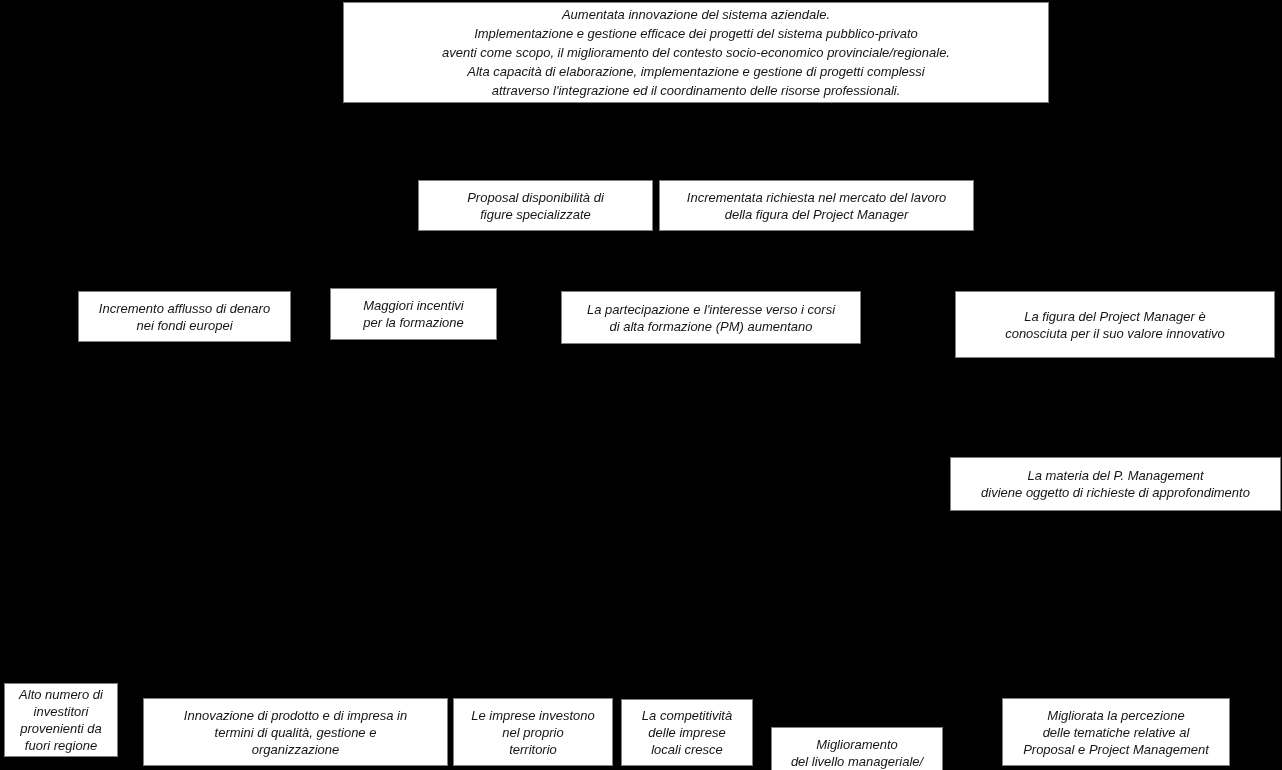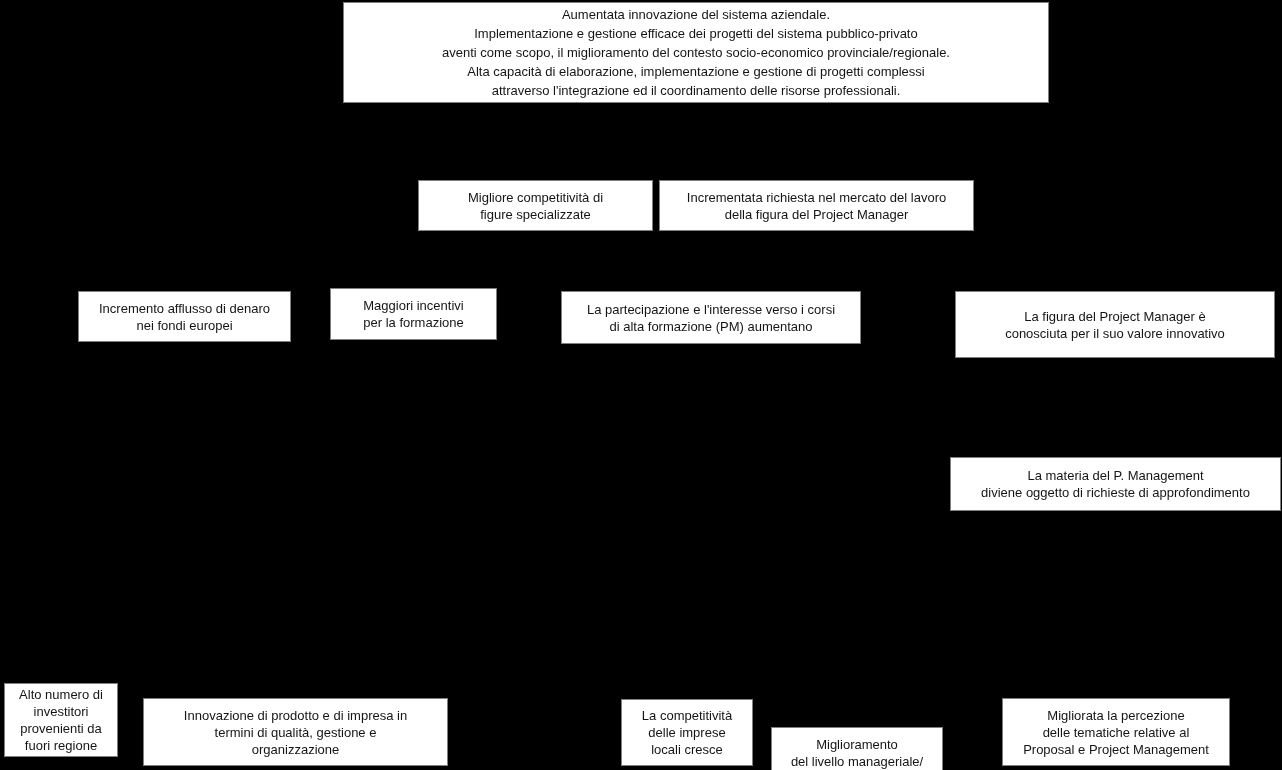--- a/index.html
+++ b/index.html
@@ -22,20 +22,21 @@
     border: 1px solid #7f7f7f;
     color: #151515;
     display: flex;
     align-items: center;
     justify-content: center;
     text-align: center;
     white-space: pre-line;
     font-size: 13px;
     line-height: 17px;
     padding: 1px 2px;
+    font-style: italic;
   }
   .n-main   { left: 343px; top: 2px;   width: 706px; height: 101px; line-height: 19px; }
   .n-disp   { left: 418px; top: 180px; width: 235px; height: 51px; }
   .n-rich   { left: 659px; top: 180px; width: 315px; height: 51px; }
   .n-fondi  { left: 78px;  top: 291px; width: 213px; height: 51px; }
   .n-incent { left: 330px; top: 288px; width: 167px; height: 52px; }
   .n-corsi  { left: 561px; top: 291px; width: 300px; height: 53px; }
   .n-figura { left: 955px; top: 291px; width: 320px; height: 67px; }
   .n-crisi  { left: 133px; top: 455px; width: 335px; height: 49px; }
   .n-materia{ left: 950px; top: 457px; width: 331px; height: 54px; }
@@ -48,41 +49,44 @@
 </style>
 </head>
 <body>
 
 <div id="canvas">
   <div class="box n-main">Aumentata innovazione del sistema aziendale.
 Implementazione e gestione efficace dei progetti del sistema pubblico-privato
 aventi come scopo, il miglioramento del contesto socio-economico provinciale/regionale.
 Alta capacità di elaborazione, implementazione e gestione di progetti complessi
 attraverso l'integrazione ed il coordinamento delle risorse professionali.</div>
-  <div class="box n-disp">Migliore competitività di
+  <div class="box n-disp">Proposal disponibilità di
 figure specializzate</div>
   <div class="box n-rich">Incrementata richiesta nel mercato del lavoro
 della figura del Project Manager</div>
   <div class="box n-fondi">Incremento afflusso di denaro
 nei fondi europei</div>
   <div class="box n-incent">Maggiori incentivi
 per la formazione</div>
   <div class="box n-corsi">La partecipazione e l'interesse verso i corsi
 di alta formazione (PM) aumentano</div>
   <div class="box n-figura">La figura del Project Manager è
 conosciuta per il suo valore innovativo</div>
   <div class="box n-materia">La materia del P. Management
 diviene oggetto di richieste di approfondimento</div>
   <div class="box n-invest">Alto numero di
 investitori
 provenienti da
 fuori regione</div>
   <div class="box n-innov">Innovazione di prodotto e di impresa in
 termini di qualità, gestione e
 organizzazione</div>
+  <div class="box n-terr">Le imprese investono
+nel proprio
+territorio</div>
   <div class="box n-comp">La competitività
 delle imprese
 locali cresce</div>
   <div class="box n-manag">Miglioramento
 del livello manageriale/
 piccole imprese</div>
   <div class="box n-perc">Migliorata la percezione
 delle tematiche relative al
 Proposal e Project Management</div>
 </div>

